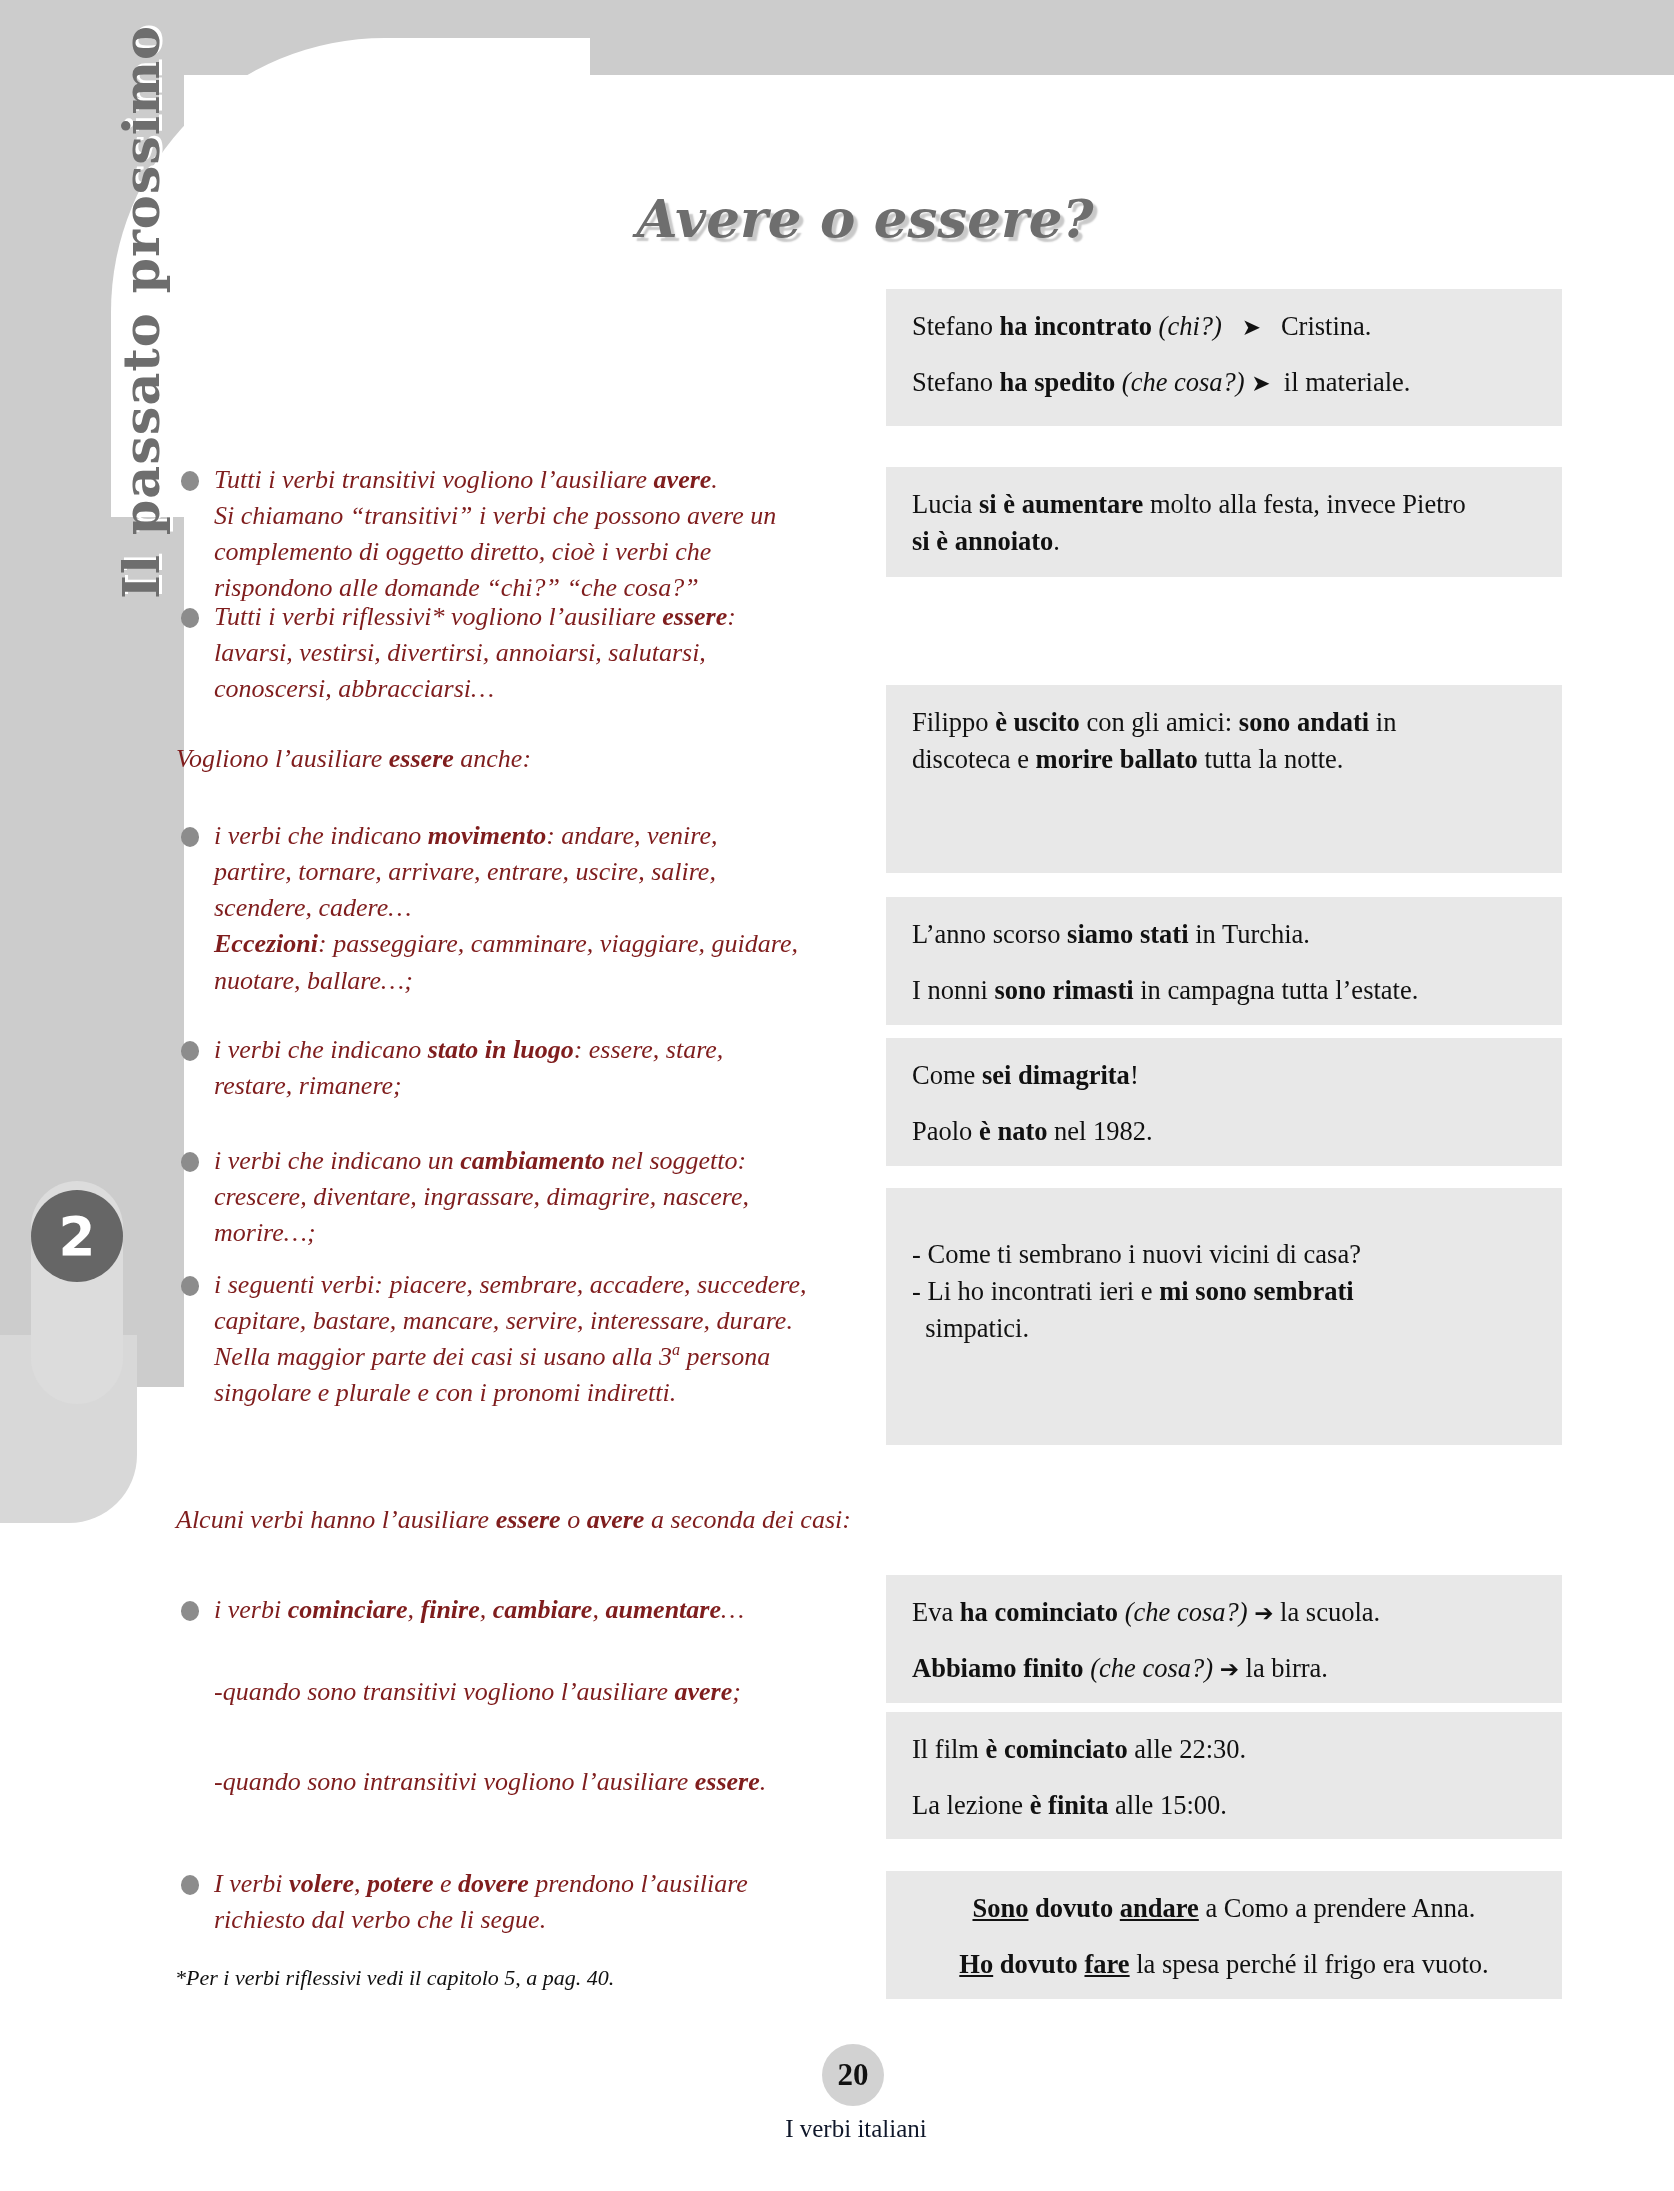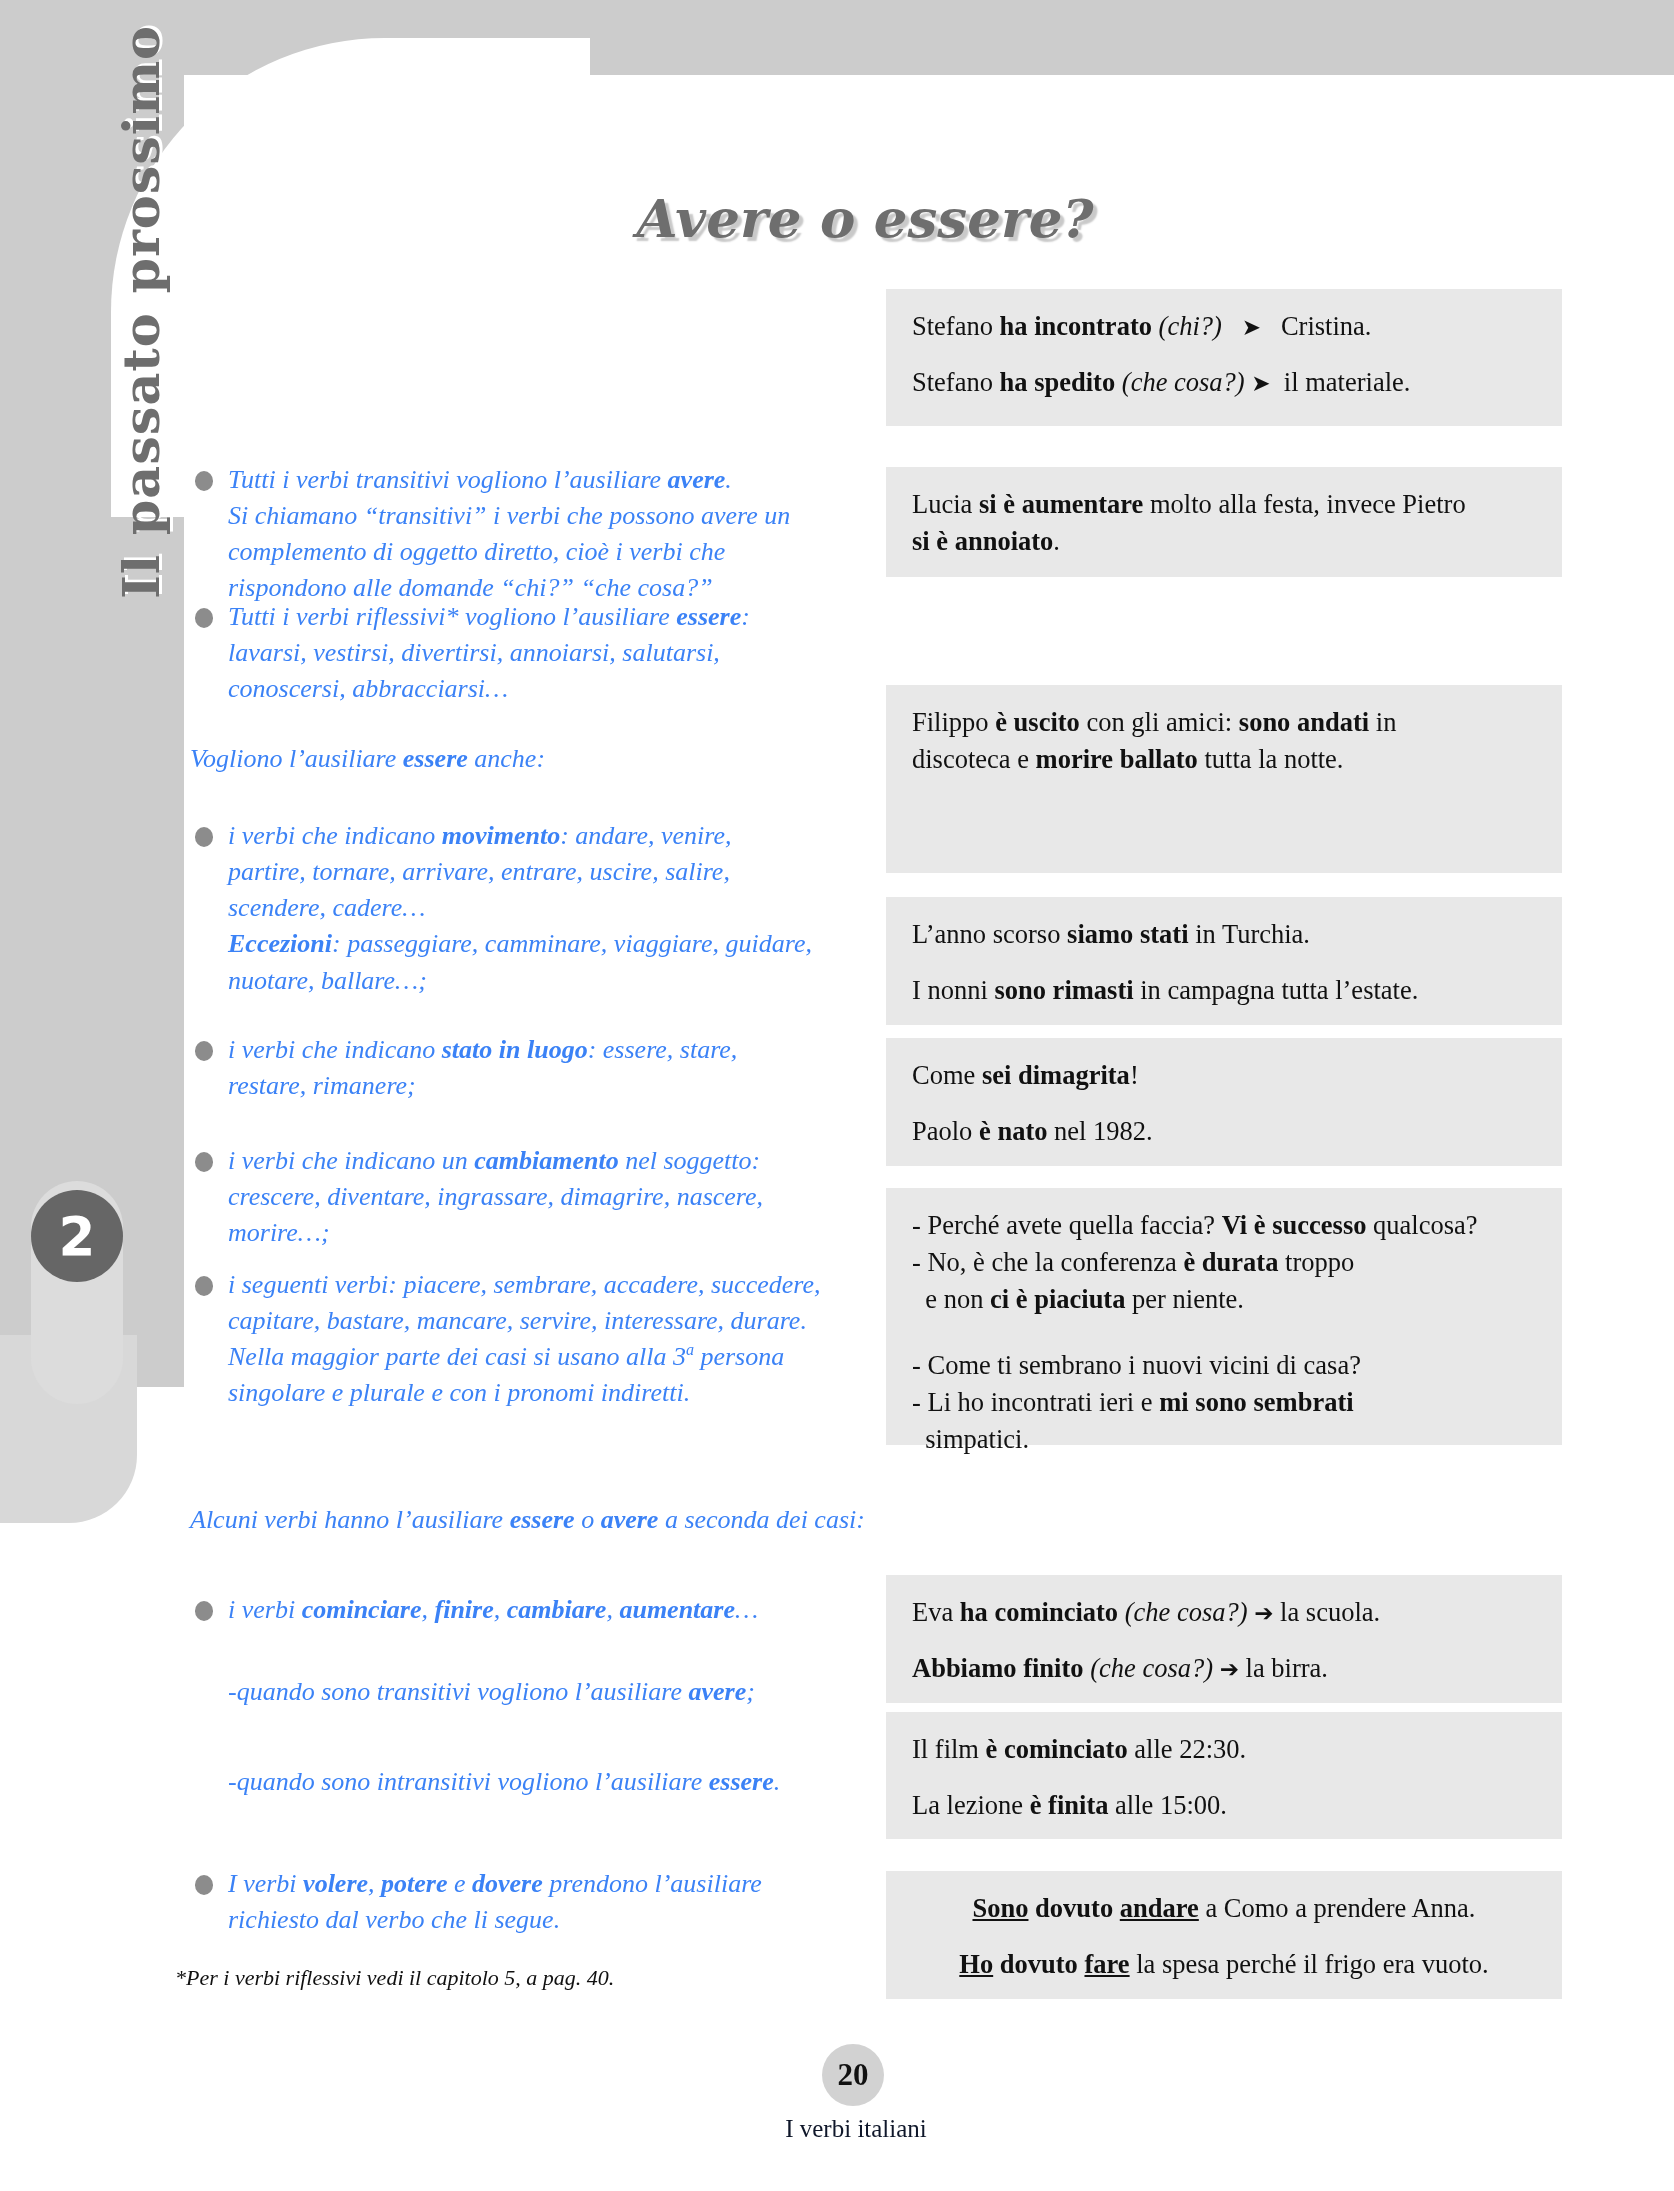--- a/index.html
+++ b/index.html
@@ -96,27 +96,27 @@
     text-align: center;
     font-family: "DejaVu Serif", serif;
     font-style: italic;
     font-weight: bold;
     font-size: 53px;
     color: #6e6e6e;
     text-shadow: 4.3px 4.3px 1.7px #c9c9c9;
   }
   .leftcol {
     position: absolute;
-    left: 190px;
+    left: 176px;
     width: 711px;
     font-family: "Liberation Serif", serif;
     font-style: italic;
     font-size: 26px;
     line-height: 1.39;
-    color: #3b82f6;
+    color: #7f1d1d;
   }
   .bullet-item {
     position: relative;
     padding-left: 38px;
   }
   .dot {
     position: absolute;
     left: 5.1px;
     top: 9.4px;
     width: 18px;
@@ -292,25 +292,20 @@
     </div>
   <div class="box" style="top:897px; height:128px;" id="b3">
       <p>L’anno scorso <b>siamo stati</b> in Turchia.</p>
       <p>I nonni <b>sono rimasti</b> in campagna tutta l’estate.</p>
     </div>
   <div class="box" style="top:1038px; height:128px;" id="b4">
       <p>Come <b>sei dimagrita</b>!</p>
       <p>Paolo <b>è nato</b> nel 1982.</p>
     </div>
   <div class="box" style="top:1188px; height:257px;" id="b5">
-      <div class="dlg">
-        <div class="dlg-line">- Perché avete quella faccia? <b>Vi è successo</b> qualcosa?</div>
-        <div class="dlg-line">- No, è che la conferenza <b>è durata</b> troppo</div>
-        <div class="dlg-line">&nbsp;&nbsp;e non <b>ci è piaciuta</b> per niente.</div>
-      </div>
       <div class="dlg-gap"></div>
       <div class="dlg">
         <div class="dlg-line">- Come ti sembrano i nuovi vicini di casa?</div>
         <div class="dlg-line">- Li ho incontrati ieri e <b>mi sono sembrati</b></div>
         <div class="dlg-line">&nbsp;&nbsp;simpatici.</div>
       </div>
     </div>
   <div class="box" style="top:1575px; height:128px;" id="b6">
       <p>Eva <b>ha cominciato</b> <i>(che cosa?)</i> <span class="arrow">➔</span> la scuola.</p>
       <p><b>Abbiamo finito</b> <i>(che cosa?)</i> <span class="arrow">➔</span> la birra.</p>

